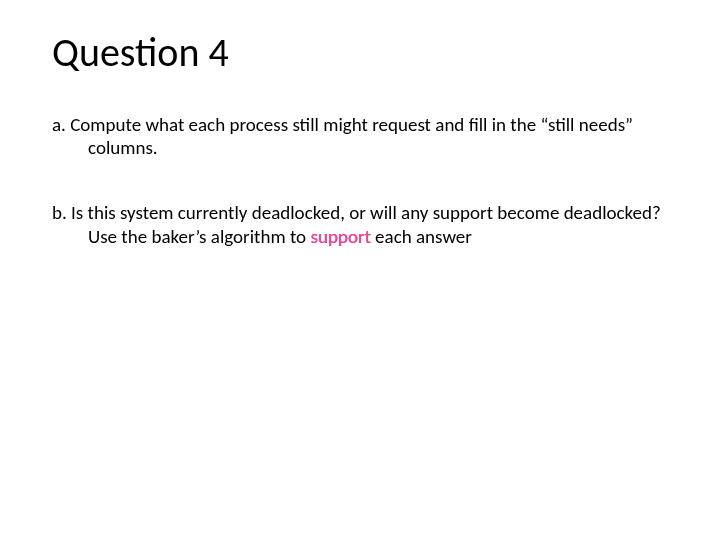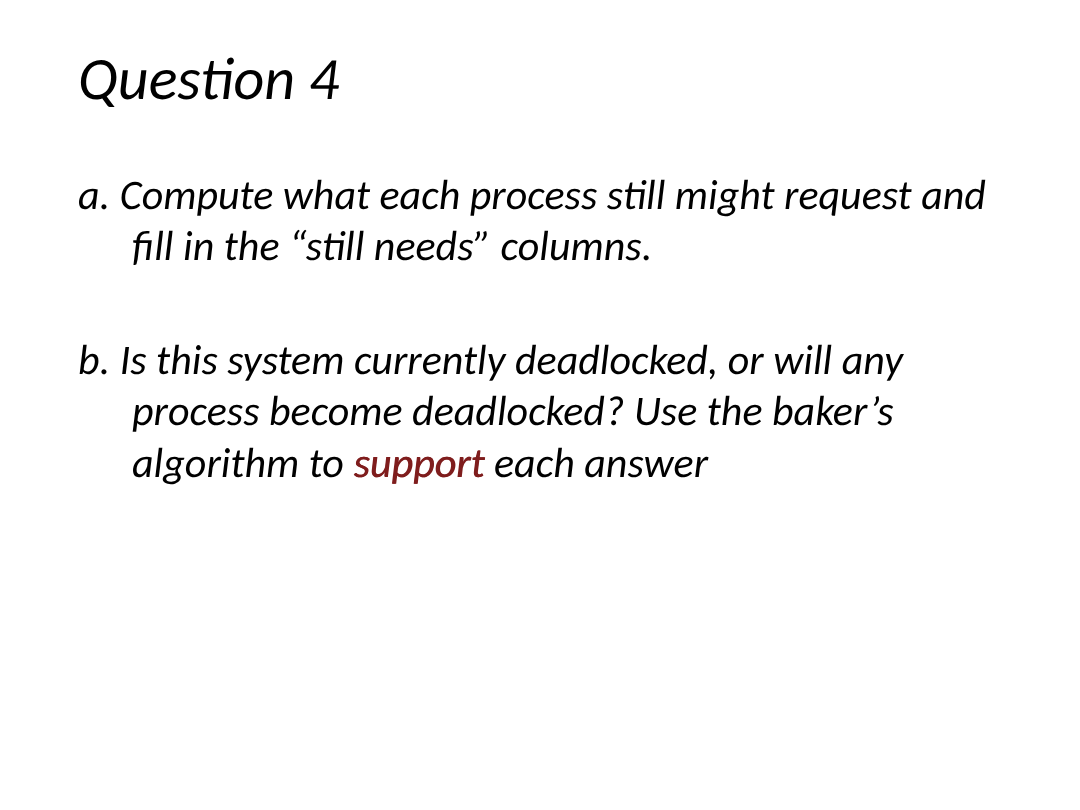--- a/index.html
+++ b/index.html
@@ -9,58 +9,57 @@
     height: 540px;
     background: #ffffff;
     font-family: Calibri, "Segoe UI", Arial, sans-serif;
     color: #000000;
   }
   .slide {
     box-sizing: border-box;
     width: 720px;
     height: 540px;
     padding: 28px 48px 0 52px;
-    font-style: italic;
   }
   .title {
     font-size: 40px;
     font-weight: 400;
     margin: 0 0 36px 0;
     letter-spacing: 0px;
   }
   .body {
-    font-size: 28px;
+    font-size: 19px;
     line-height: 1.22;
   }
   .item {
     margin-bottom: 42px;
     padding-left: 36px;
     text-indent: -36px;
   }
   .label {
     display: inline;
   }
   .text {
     display: inline;
   }
   .highlight {
-    color: #7f1d1d;
+    color: #ec4899;
     text-shadow: 0.4px 0 0 currentColor;
   }
 </style>
 </head>
 <body>
 
 <div class="slide">
   <h1 class="title">Question 4</h1>
 
   <div class="body">
 
     <div class="item">
       <span class="label">a.</span><span class="text"> Compute what each process still might request and fill in the “still needs” columns.</span><span class="highlight"></span><span class="text"></span>
     </div>
 
     <div class="item">
-      <span class="label">b.</span><span class="text"> Is this system currently deadlocked, or will any process become deadlocked? Use the baker’s algorithm to </span><span class="highlight">support</span><span class="text"> each answer</span>
+      <span class="label">b.</span><span class="text"> Is this system currently deadlocked, or will any support become deadlocked? Use the baker’s algorithm to </span><span class="highlight">support</span><span class="text"> each answer</span>
     </div>
 
   </div>
 </div>
 
 </body></html>

